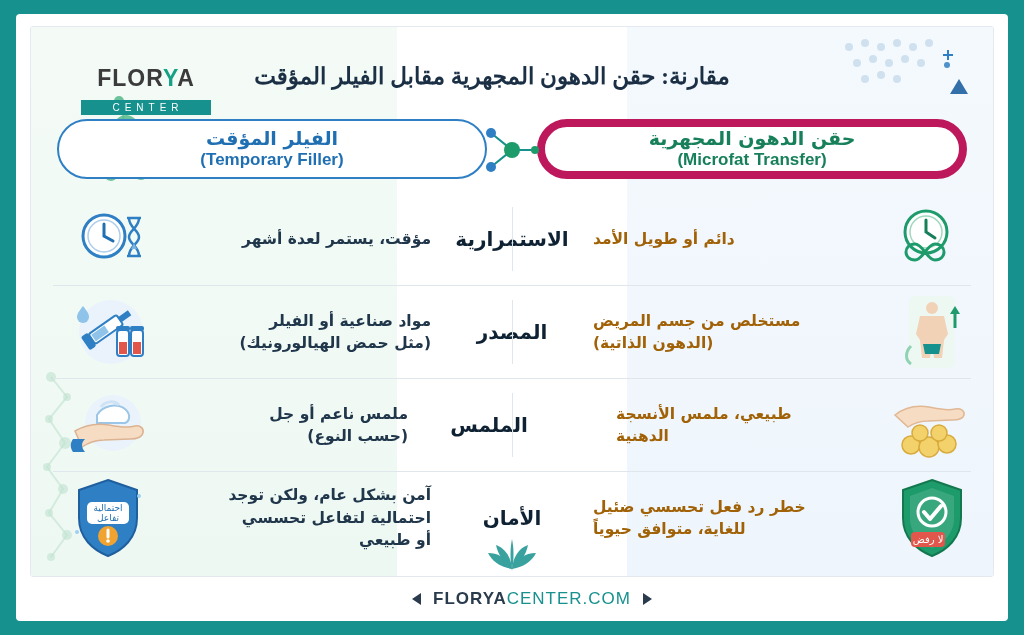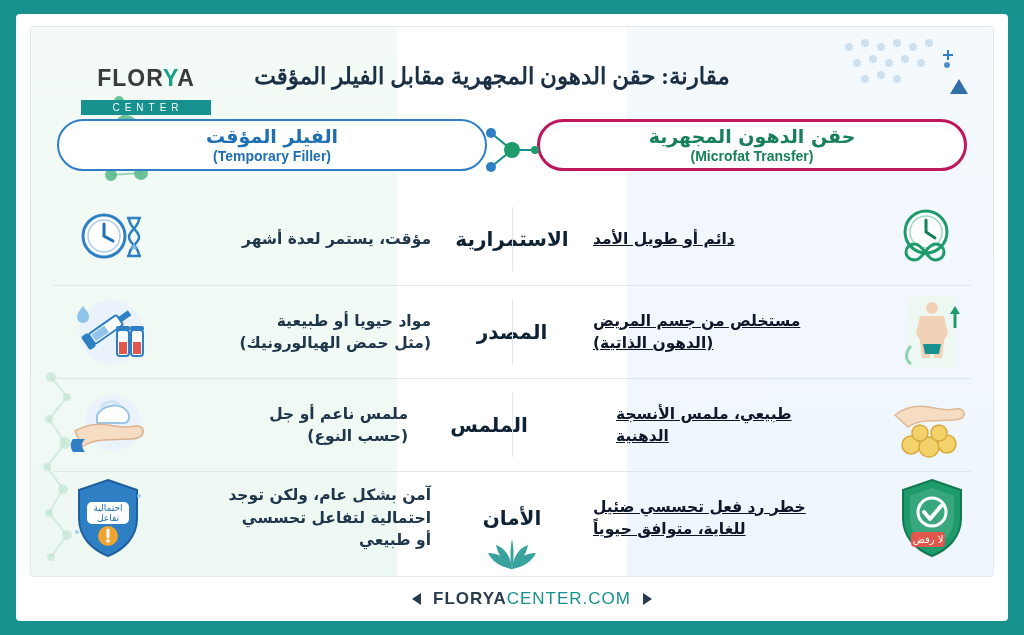--- a/index.html
+++ b/index.html
@@ -124,45 +124,45 @@
     top: 92px;
     left: 26px;
     right: 26px;
     height: 62px;
     z-index: 4;
   }
   .pill {
     position: absolute;
     top: 0;
     width: 430px;
-    height: 52px;
+    height: 60px;
     border-radius: 30px;
     box-sizing: border-box;
     display: flex;
     flex-direction: column;
     align-items: center;
     justify-content: center;
     line-height: 1.15;
   }
   .pill.left {
     right: 0;
-    border: 3px solid #be185d;
+    border: 8px solid #be185d;
     background: #ffffff;
   }
   .pill.right {
     left: 0;
     border: 2px solid #2f7fc4;
     background: #ffffff;
   }
   .pill .ar {
     font-size: 19px;
     font-weight: bold;
   }
   .pill .en {
-    font-size: 14px;
+    font-size: 17px;
     font-weight: bold;
     direction: ltr;
     font-family: "Liberation Sans", sans-serif;
   }
   .pill.left .ar, .pill.left .en { color: #17805a; }
   .pill.right .ar, .pill.right .en { color: #1f6fb2; }
 
   
   .connector {
     position: absolute;
@@ -200,21 +200,21 @@
     flex: none;
   }
   .cell-text {
     flex: 1;
     font-size: 15.5px;
     font-weight: bold;
     color: #24364d;
     line-height: 1.45;
     padding: 0 6px;
   }
-  .cell-text.left-side { text-align: left; color: #0f172a; text-decoration: underline; }
+  .cell-text.left-side { text-align: left; color: #a16207; }
   .cell-text.right-side { text-align: right; color: #20364b; }
   .cell-label {
     width: 150px;
     flex: none;
     text-align: center;
     font-size: 20px;
     font-weight: bold;
     color: #0f2233;
   }
   .vdiv {
@@ -412,21 +412,21 @@
               <path d="M27 24 h24 l4 18 l-4 6 l-2 18 h-8 l-2 -14 l-2 14 h-8 l-2 -18 l-4 -6 z" fill="#f2d2b6"></path>
               <path d="M30 52 h18 l-2 10 h-14 z" fill="#17918e"></path>
               <path d="M62 18 v18" stroke="#1e9b6b" stroke-width="3" fill="none"></path>
               <path d="M62 14 l5 8 h-10 z" fill="#1e9b6b"></path>
               <path d="M18 54 c-6 6 -6 14 0 18" stroke="#8fd3b3" stroke-width="3" fill="none"></path>
             </svg>
           </div>
           <div class="cell-text left-side" style="white-space:pre-line;">مستخلص من جسم المريض
 (الدهون الذاتية)</div>
           <div class="cell-label">المصدر</div>
-          <div class="cell-text right-side" style="white-space:pre-line;">مواد حيويا أو طبيعية
+          <div class="cell-text right-side" style="white-space:pre-line;">مواد صناعية أو الفيلر
 (مثل حمض الهيالورونيك)</div>
           <div class="cell-icon">
             <svg width="78" height="80" viewBox="0 0 78 80">
               <circle cx="40" cy="40" r="32" fill="#eaf3fc"></circle>
               <g transform="rotate(-35 34 38)">
                 <rect x="18" y="32" width="34" height="12" rx="2" fill="#ffffff" stroke="#2f7fc4" stroke-width="2"></rect>
                 <rect x="20" y="34" width="16" height="8" fill="#8fc3ea"></rect>
                 <rect x="52" y="35" width="12" height="6" fill="#2f7fc4"></rect>
                 <rect x="10" y="30" width="8" height="16" rx="2" fill="#2f7fc4"></rect>
               </g>

